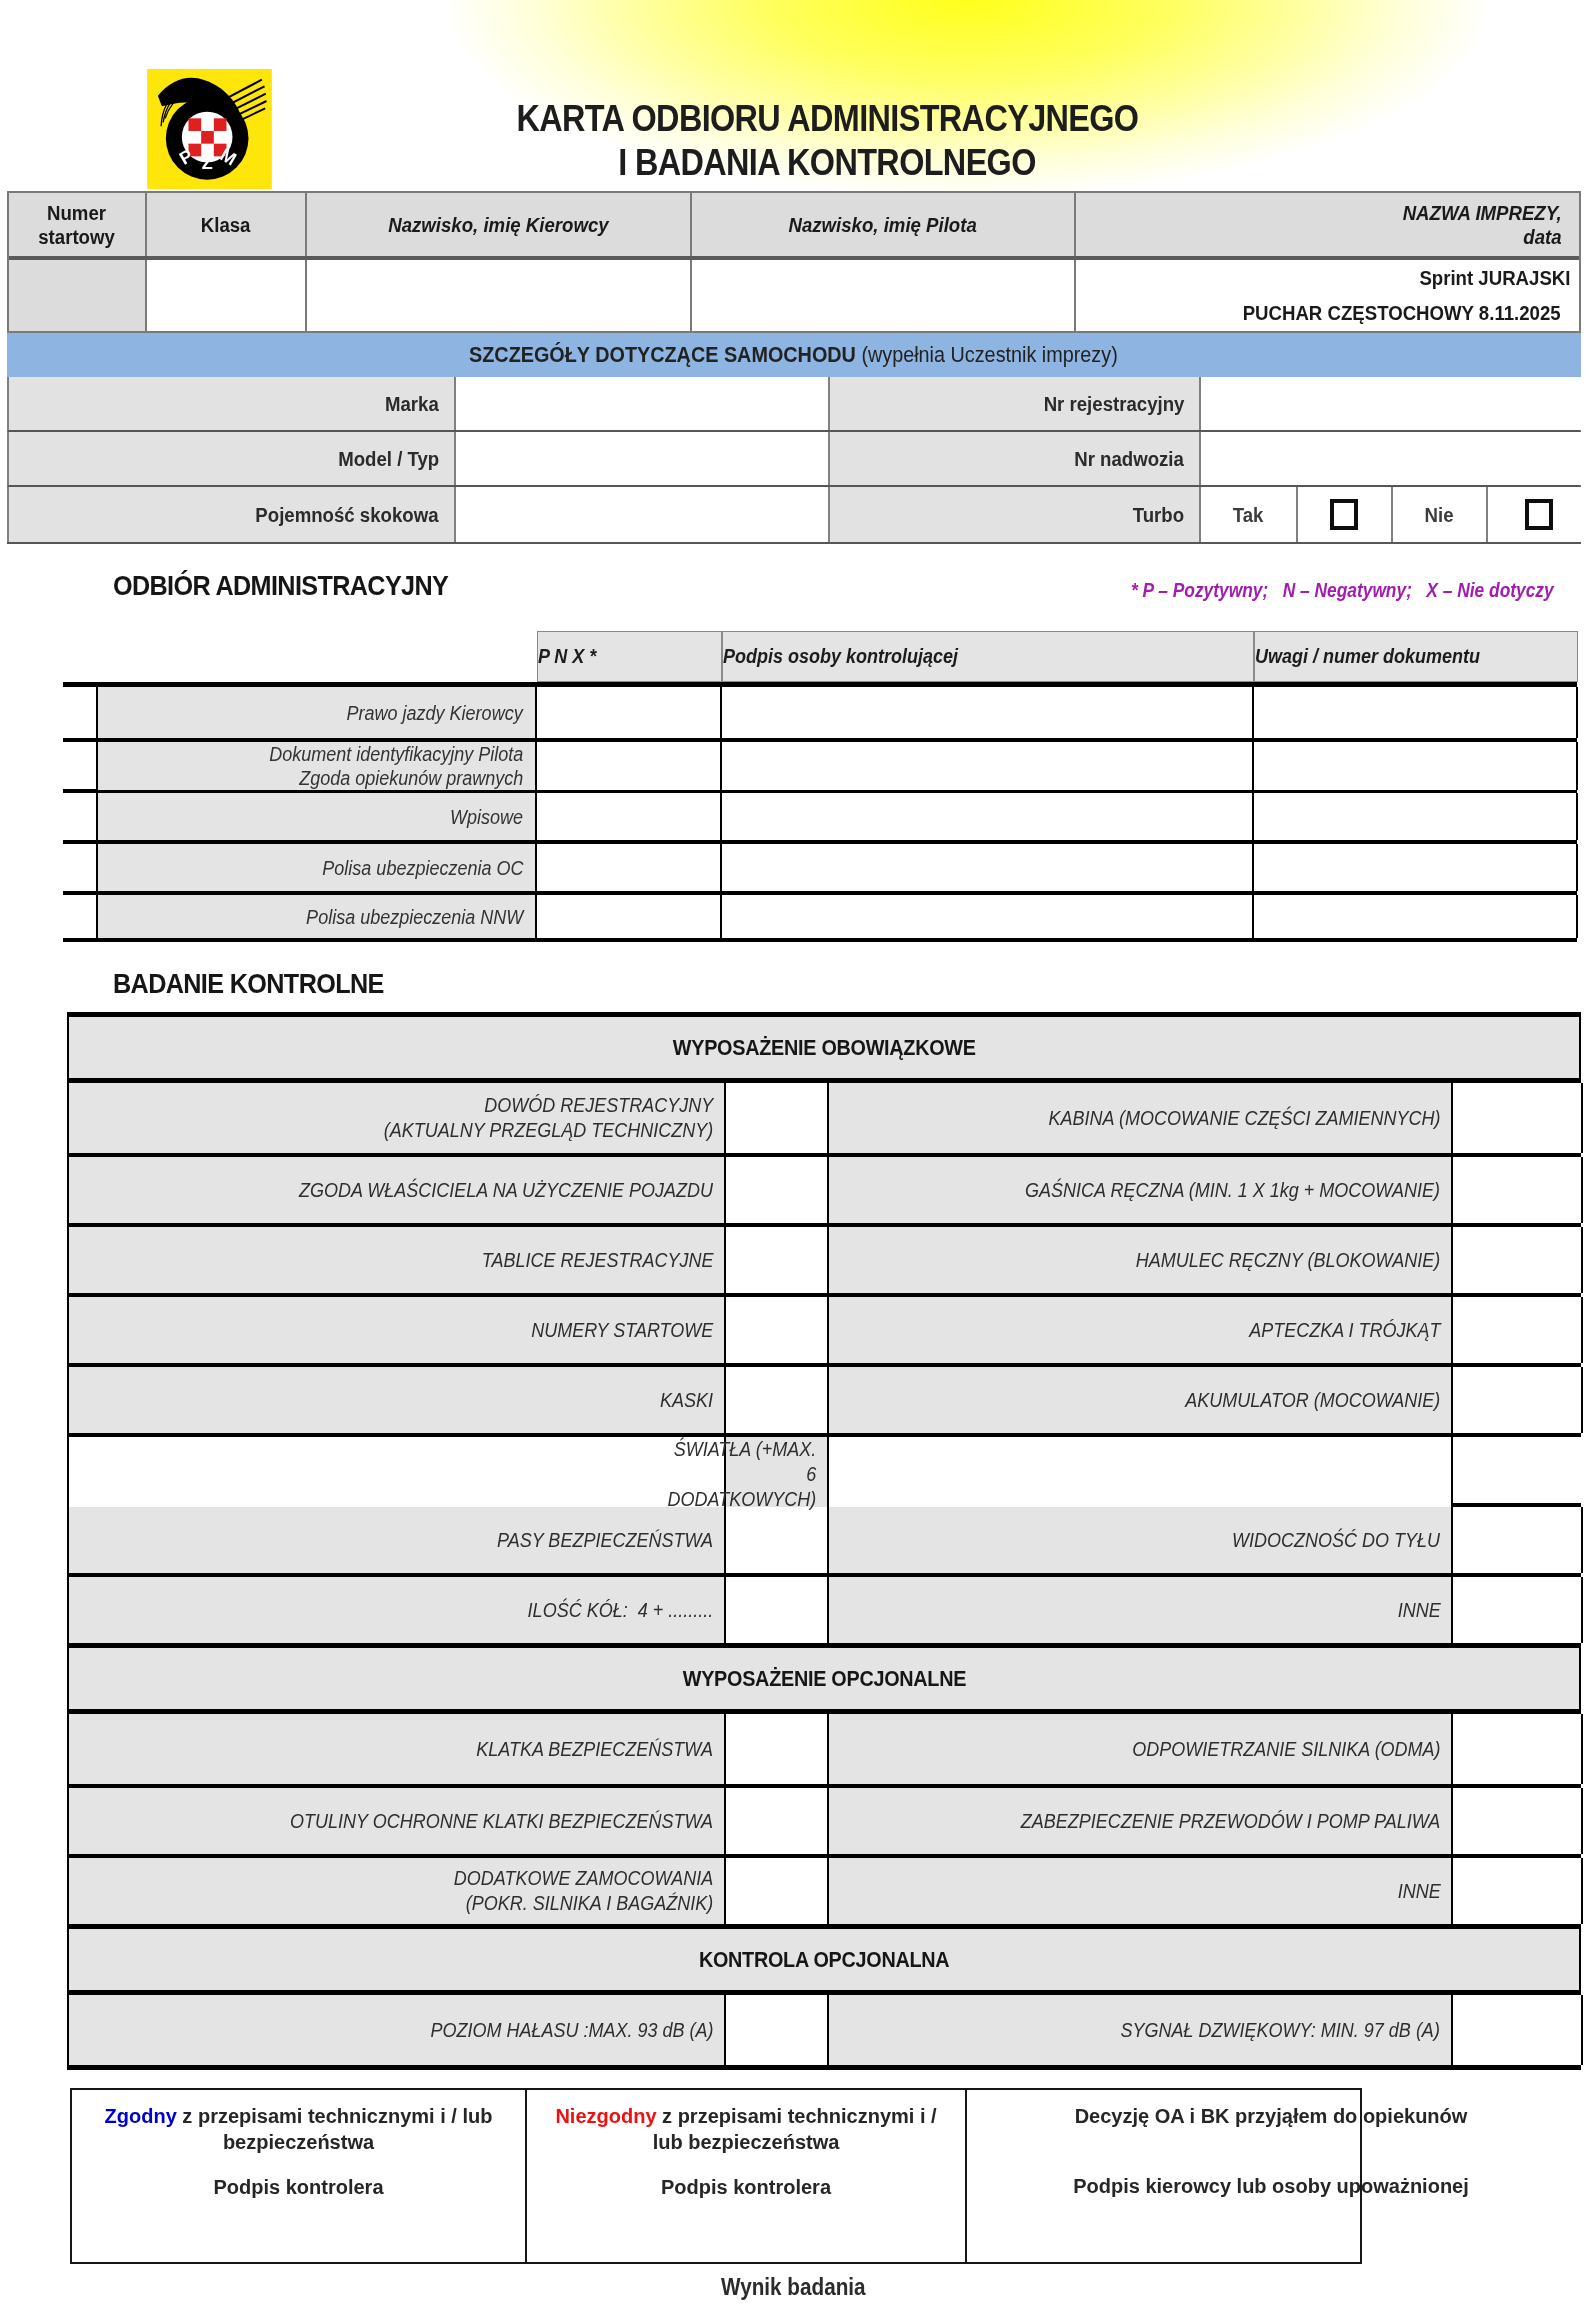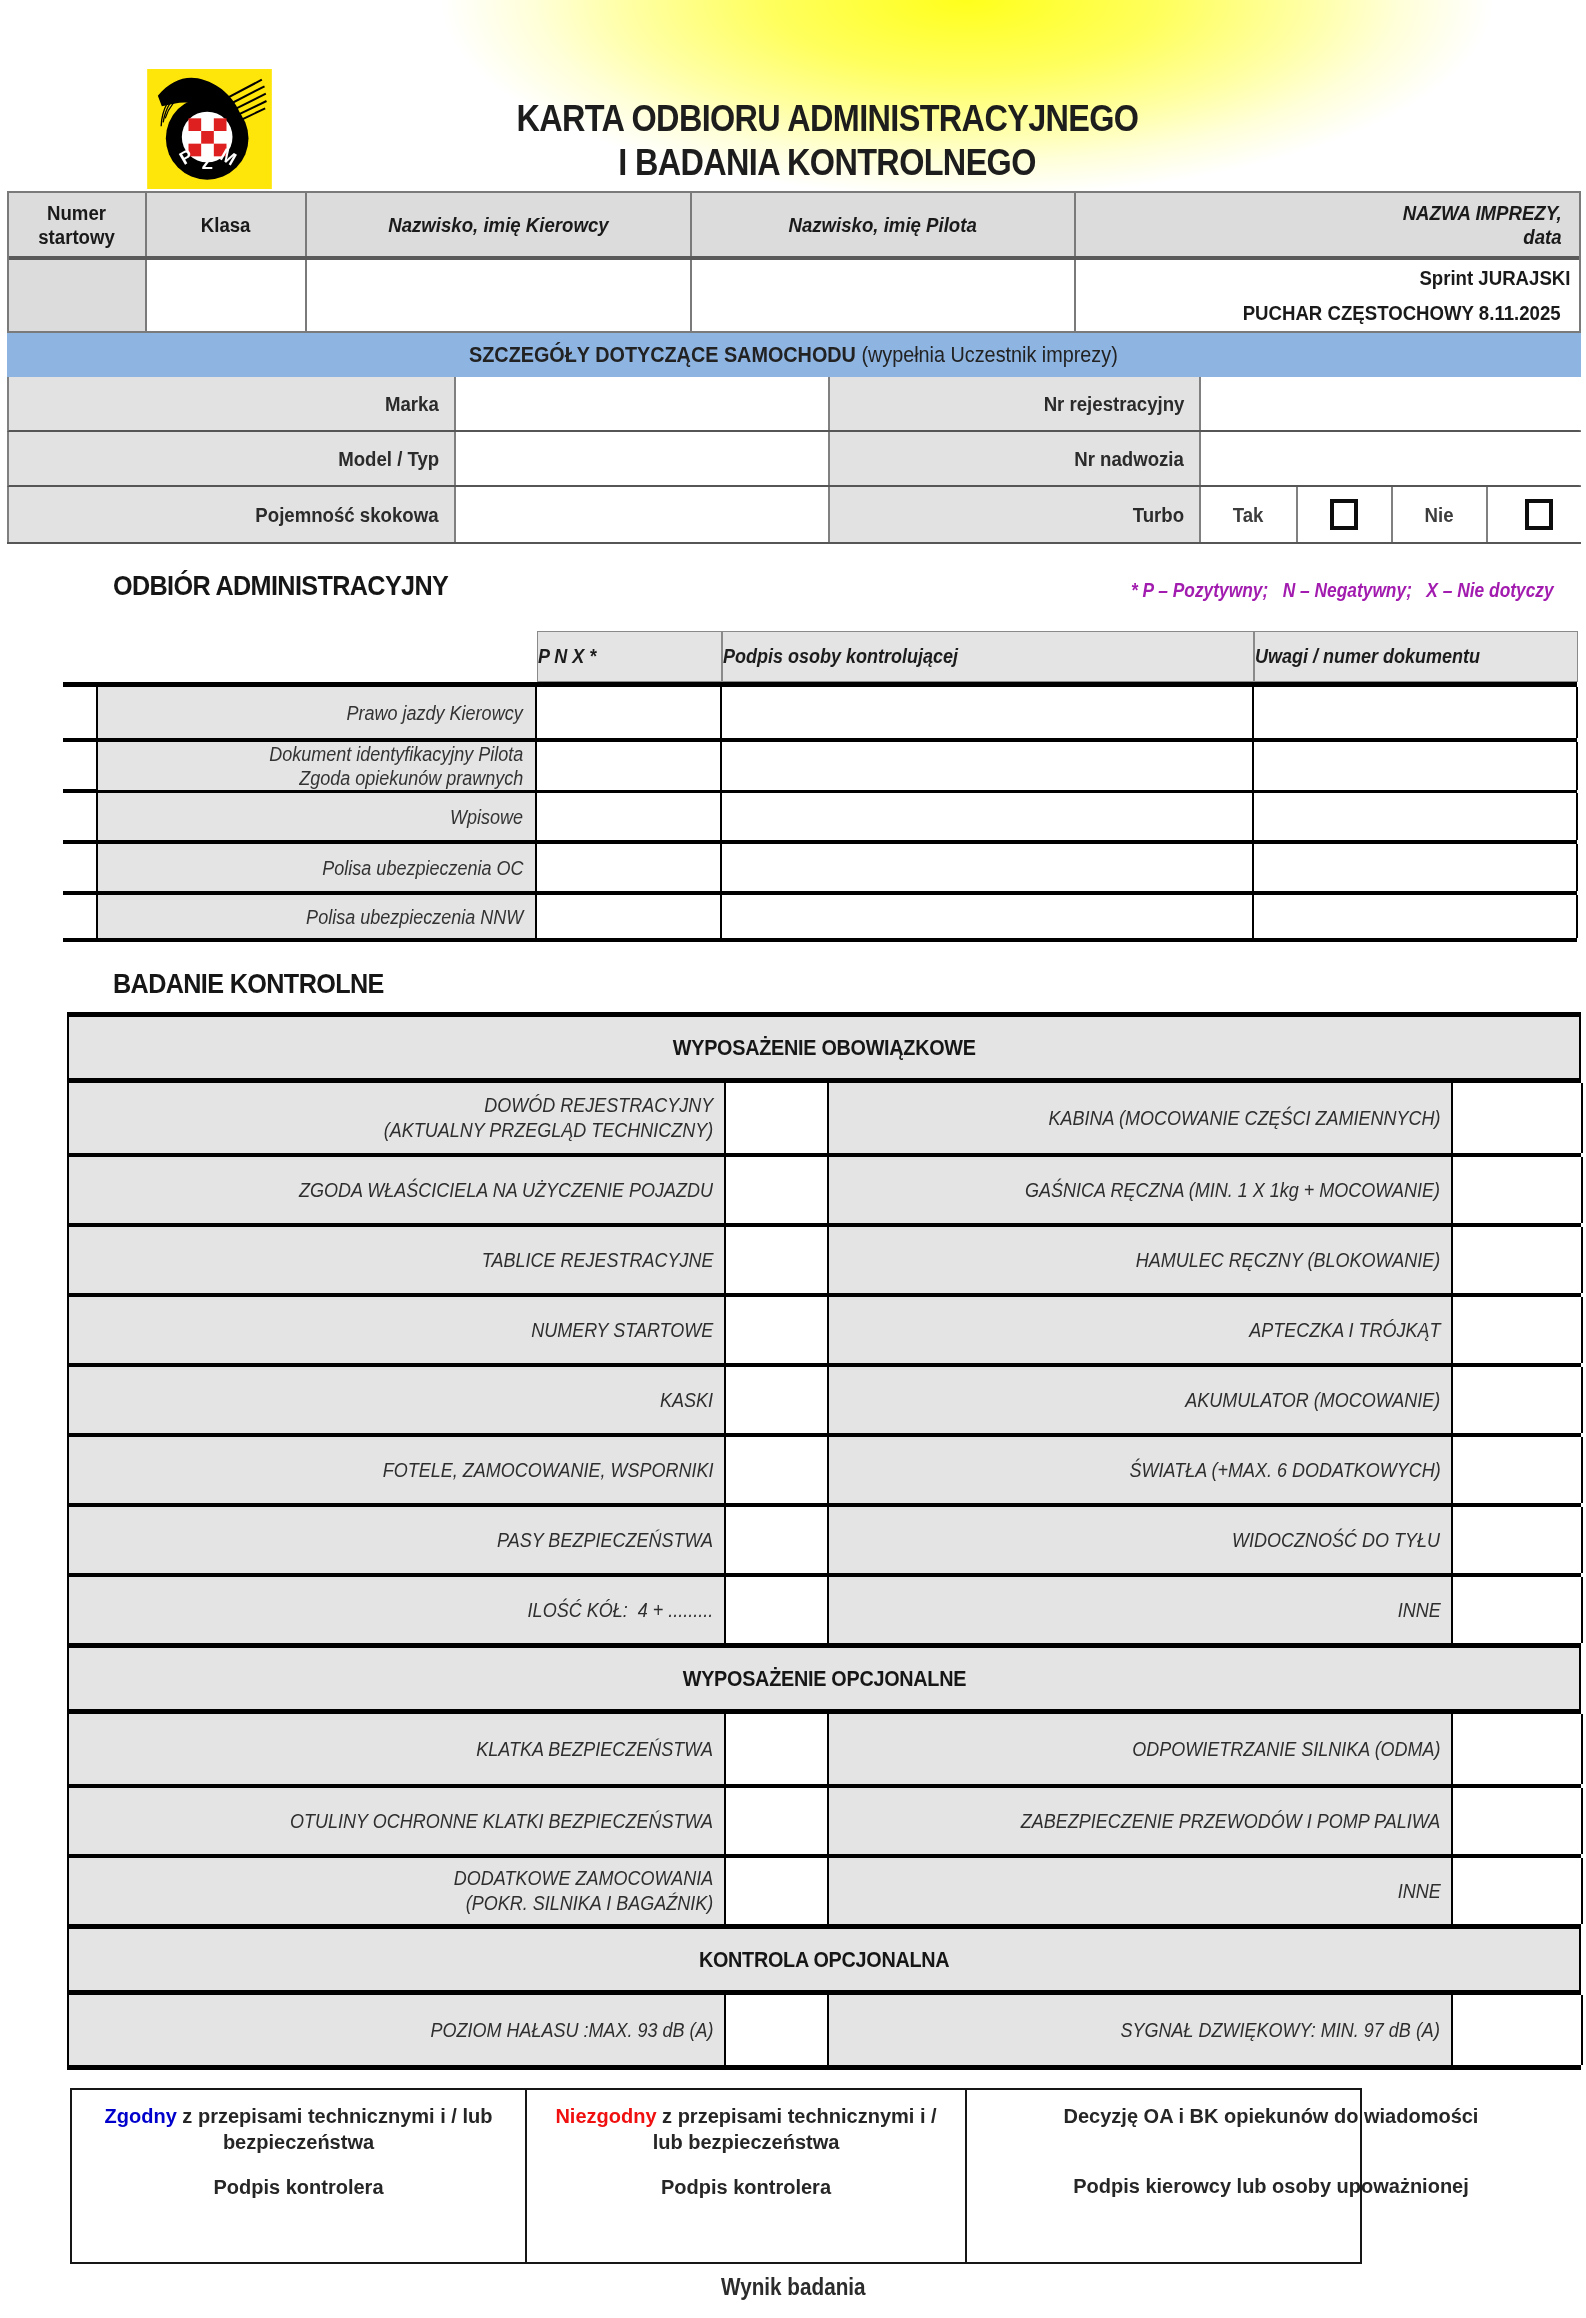--- a/index.html
+++ b/index.html
@@ -344,23 +344,20 @@
         <div class="qcell qlab">
             <span class="cxr ws">KASKI</span>
           </div>
         <div class="qcell qchk"></div>
         <div class="qcell qlab">
             <span class="cxr ws">AKUMULATOR (MOCOWANIE)</span>
           </div>
         <div class="qcell qchk"></div>
       </div>
       <div class="qrow">
-        <div class="qcell qlab">
-            <span class="cxr ws">FOTELE, ZAMOCOWANIE, WSPORNIKI</span>
-          </div>
         <div class="qcell qchk"></div>
         <div class="qcell qlab">
             <span class="cxr ws">ŚWIATŁA (+MAX. 6 DODATKOWYCH)</span>
           </div>
         <div class="qcell qchk"></div>
       </div>
       <div class="qrow">
         <div class="qcell qlab">
             <span class="cxr ws">PASY BEZPIECZEŃSTWA</span>
           </div>
@@ -436,21 +433,21 @@
     <div class="t-footer">
       <div class="fcell">
         <div><span class="w-blue">Zgodny</span><span class="ws"> z przepisami technicznymi i / lub bezpieczeństwa</span></div>
         <div class="sig">Podpis kontrolera</div>
       </div>
       <div class="fcell">
         <div><span class="w-red">Niezgodny</span><span class="ws"> z przepisami technicznymi i / lub bezpieczeństwa</span></div>
         <div class="sig">Podpis kontrolera</div>
       </div>
       <div class="fcell">
-        <div>Decyzję OA i BK opiekunów do wiadomości</div>
+        <div>Decyzję OA i BK przyjąłem do opiekunów</div>
         <div class="sig sig-big">Podpis kierowcy lub osoby upoważnionej</div>
       </div>
     </div>
 
     <div class="wynik"><span class="cxc">Wynik badania</span></div>
 
   </div>
 </div>
 
 

